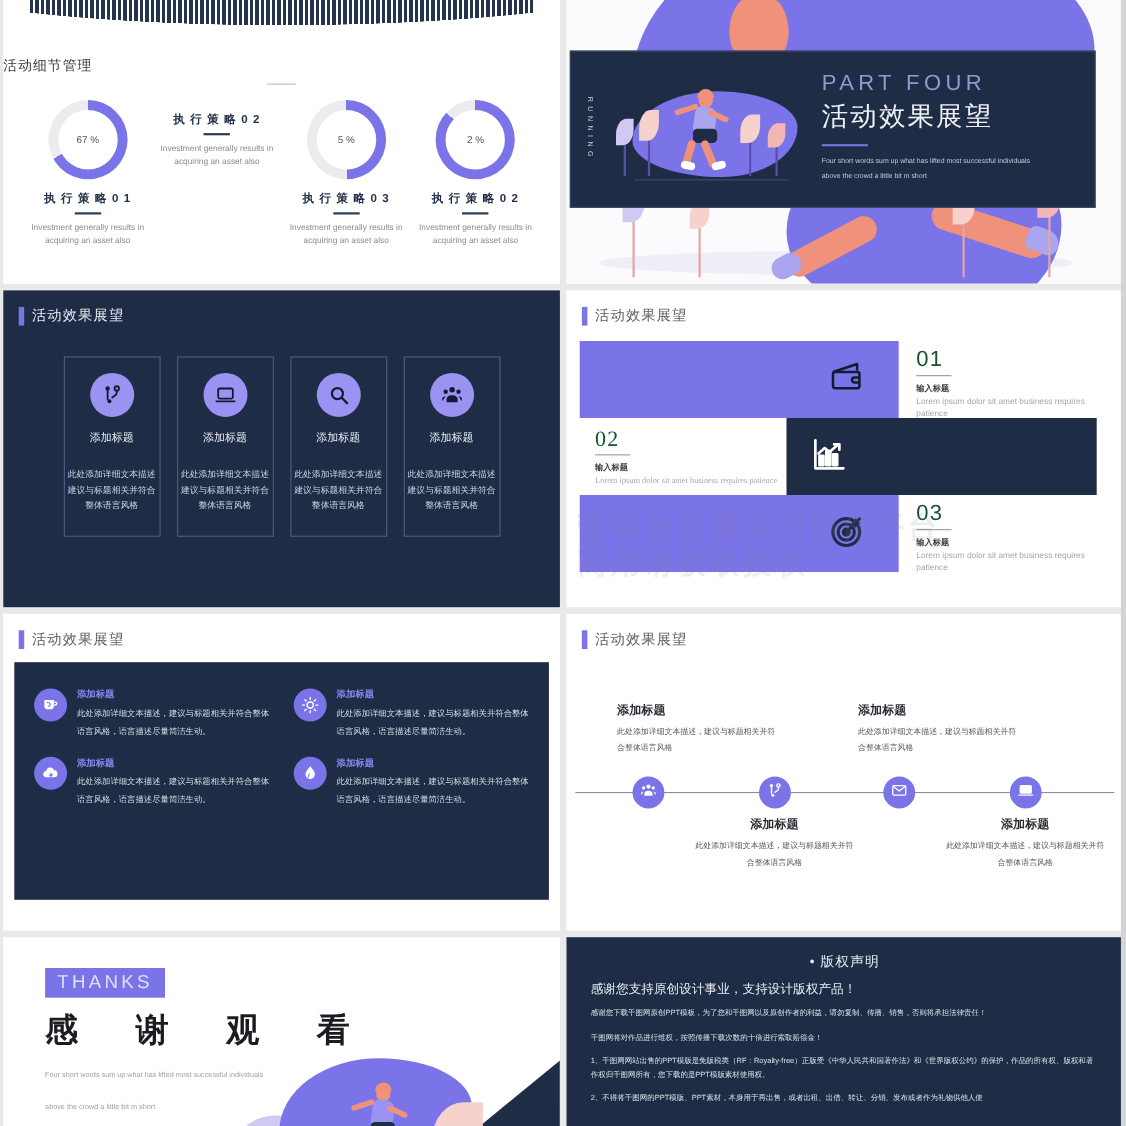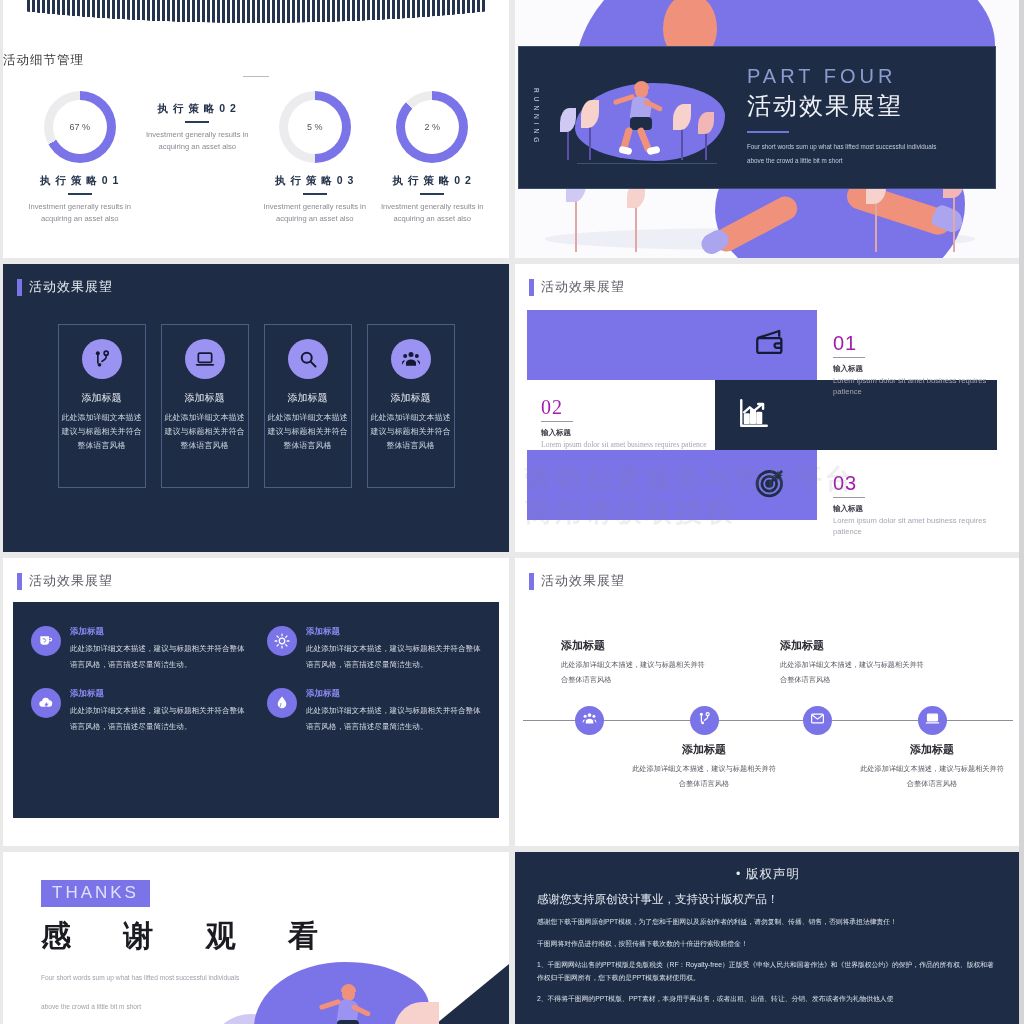--- a/index.html
+++ b/index.html
@@ -88,34 +88,34 @@
   .hd-txt{ font-size:13px; color:#5d5d66; letter-spacing:1px;}
   .dark .hd-txt{ color:#e7eaf1;}
 
   
   .boxes{ display:flex; justify-content:center; gap:15px; margin-top:28px;}
   .box{ width:88px; height:164px; border:1px solid #4b5f82; text-align:center; padding-top:14px;}
   .circ{ width:40px; height:40px; border-radius:50%; background:#9b93f2; margin:0 auto;
          display:flex; align-items:center; justify-content:center;}
   .circ svg{ width:20px; height:20px; }
   .box-t{ font-size:10px; color:#e9ecf4; margin-top:12px;}
-  .box-d{ font-size:8px; color:#cdd4e2; line-height:1.75; margin-top:6px;font-family:Liberation Mono, monospace;}
+  .box-d{ font-size:8px; color:#cdd4e2; line-height:1.75; margin-top:21px;font-family:Liberation Mono, monospace;}
 
   
   .rows{ margin-top:14px; position:relative; height:222px;}
   .rowband{ position:absolute; display:flex; align-items:center;}
   .band-p{ background:#7b74e8;}
   .r1{ left:12px; top:0; width:290px; height:70px; justify-content:flex-end; padding-right:30px;}
   .r2{ left:12px; top:70px; width:470px; height:70px;}
   .r2 .half-w{ width:188px; height:70px; background:#fff; display:flex; align-items:center;}
   .r2 .half-d{ flex:1; height:70px; background:#1e2d45; display:flex; align-items:center; padding-left:22px;}
   .r3{ left:12px; top:140px; width:290px; height:70px; justify-content:flex-end; padding-right:30px;}
   .side{ position:absolute; left:318px; width:180px;}
   .side.a{ top:6px;} .side.c{ top:146px;}
-  .num{ font-size:20px; color:#a21caf; font-weight:300; letter-spacing:1px;margin-top:16px;}
+  .num{ font-size:20px; color:#14532d; font-weight:300; letter-spacing:1px;}
   .numrule{ width:32px; height:1px; background:#9a9aa4; margin:2px 0 6px;}
   .sub-t{ font-size:7.5px; font-weight:bold; color:#3b3b46;}
   .sub-d{ font-size:7.6px; color:#a6a6b2; line-height:1.5; margin-top:1px;}
   .inner-left{ padding-left:14px;font-family:Liberation Serif, serif;}
   .ic-dark svg{ width:34px; height:34px;}
   .wm{ position:absolute; left:10px; bottom:2px; font-size:27px; color:rgba(120,120,140,.13);
        font-weight:bold; letter-spacing:3px; white-space:nowrap; line-height:1.25;}
 
   
   .panel-dark{ margin:12px 10px 0; background:#1e2d45; height:216px; padding:24px 18px 0;}

